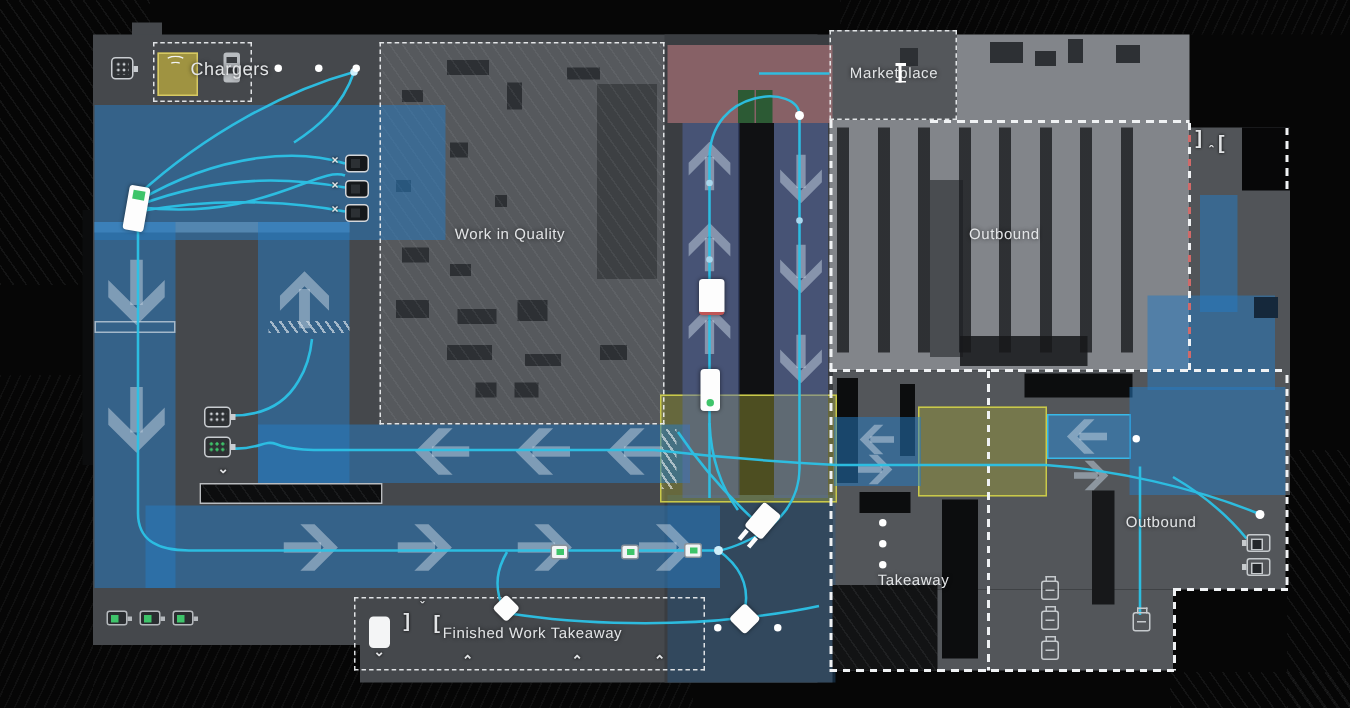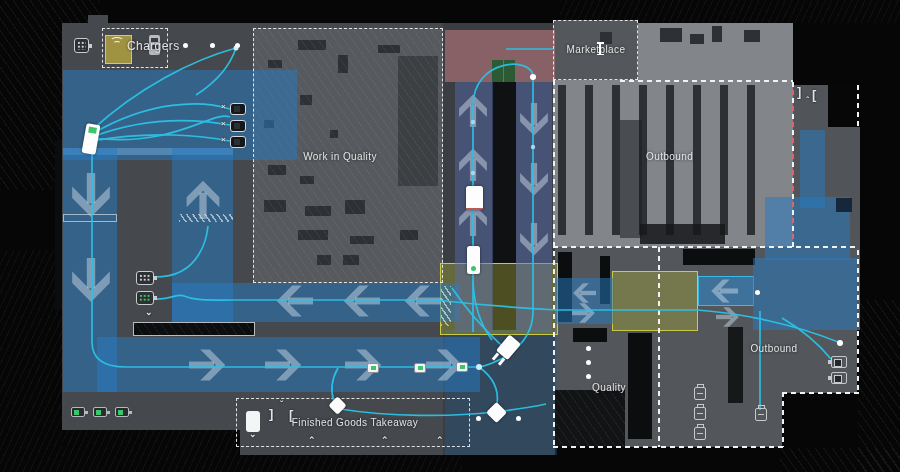--- a/index.html
+++ b/index.html
@@ -338,16 +338,16 @@
   <div class="dot" style="left:586px;top:374px;width:5px;height:5px"></div>
   <div class="dot" style="left:476px;top:416px;width:5px;height:5px"></div>
   <div class="dot" style="left:516px;top:416px;width:5px;height:5px"></div>
 
   <span class="zone-label" style="left:127px;top:39px;font-size:12px">Chargers</span>
   <span class="zone-label ctr" style="left:278px;top:151px;width:124px">Work in Quality</span>
   <span class="zone-label ctr" style="left:558px;top:44px;width:76px">Marketplace</span>
   <div class="ibeam" style="left:599px;top:42px"></div>
   <span class="zone-label" style="left:646px;top:151px">Outbound</span>
   <span class="zone-label ctr" style="left:732px;top:343px;width:84px">Outbound</span>
-  <span class="zone-label ctr" style="left:567px;top:382px;width:84px">Quality</span>
-  <span class="zone-label ctr" style="left:252px;top:417px;width:206px">Finished Goods Takeaway</span>
+  <span class="zone-label ctr" style="left:567px;top:382px;width:84px">Takeaway</span>
+  <span class="zone-label ctr" style="left:252px;top:417px;width:206px">Finished Work Takeaway</span>
 
 </div>
 
 </body></html>

